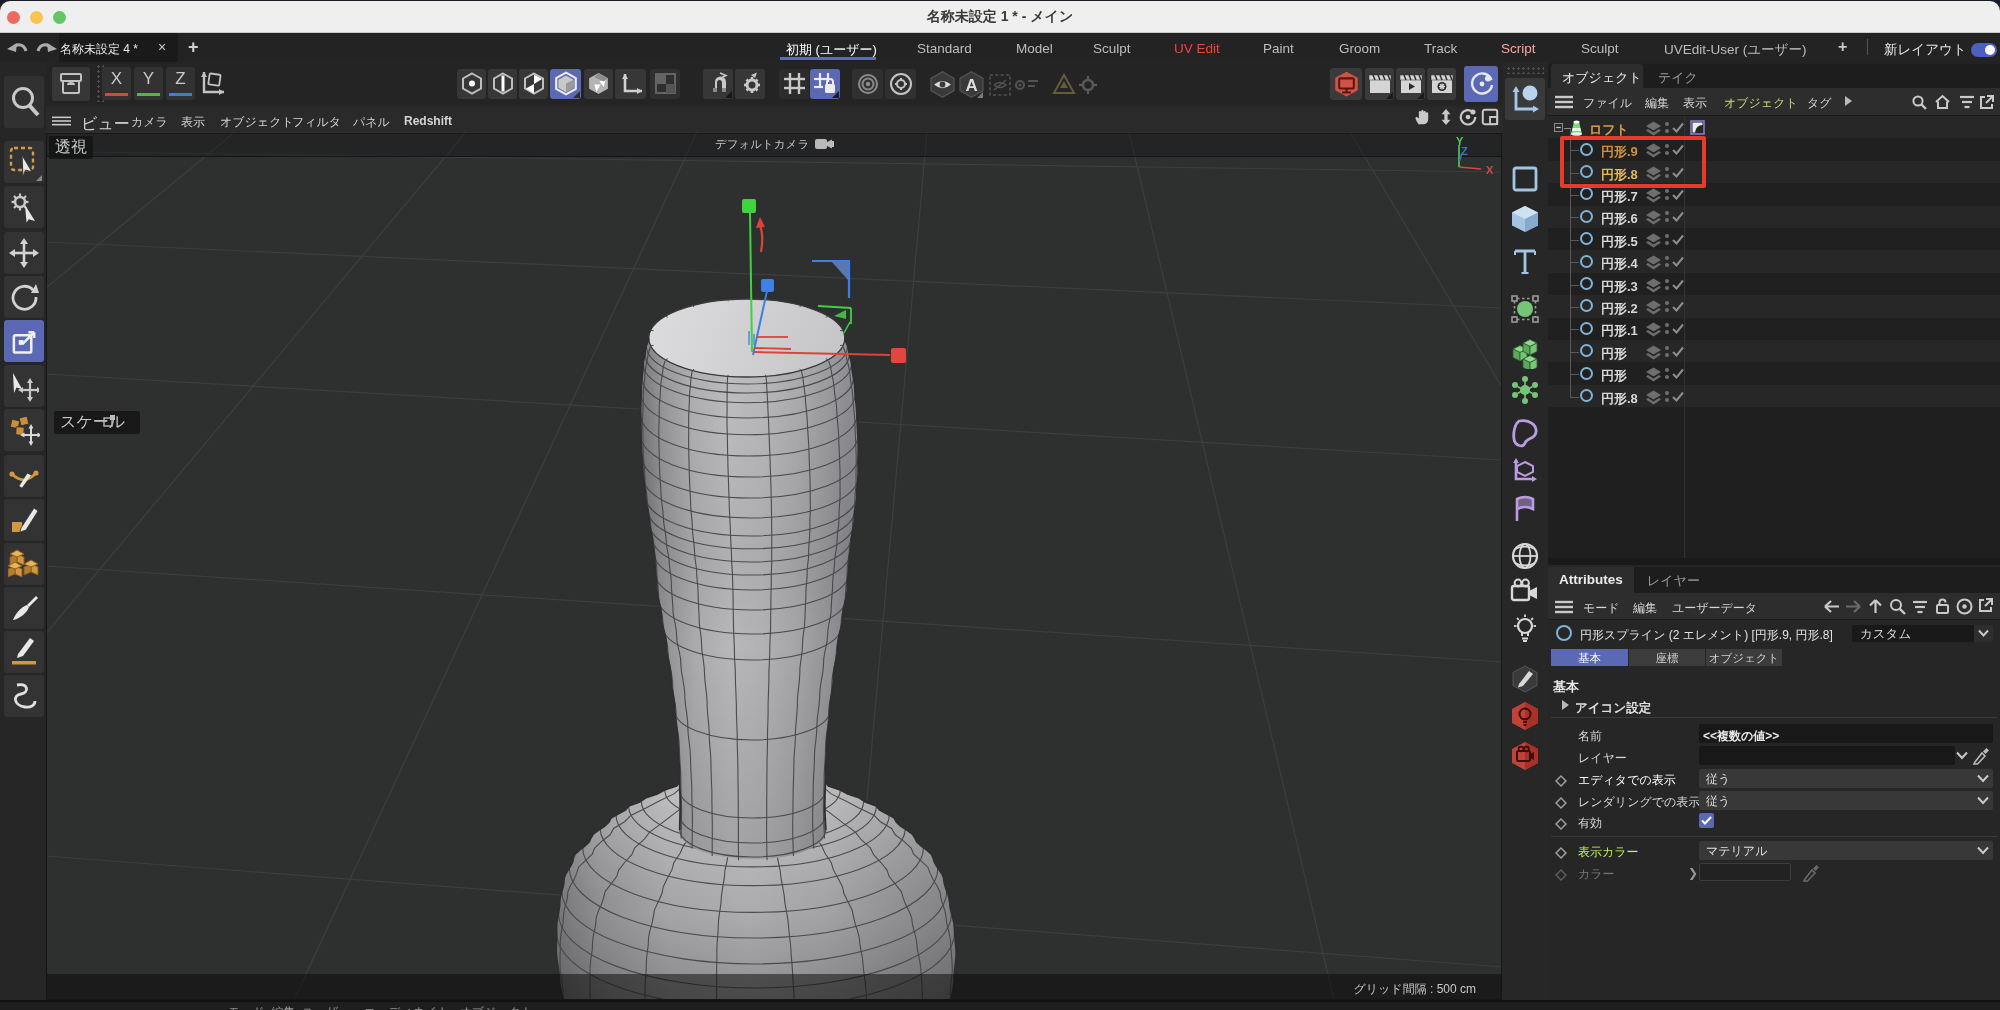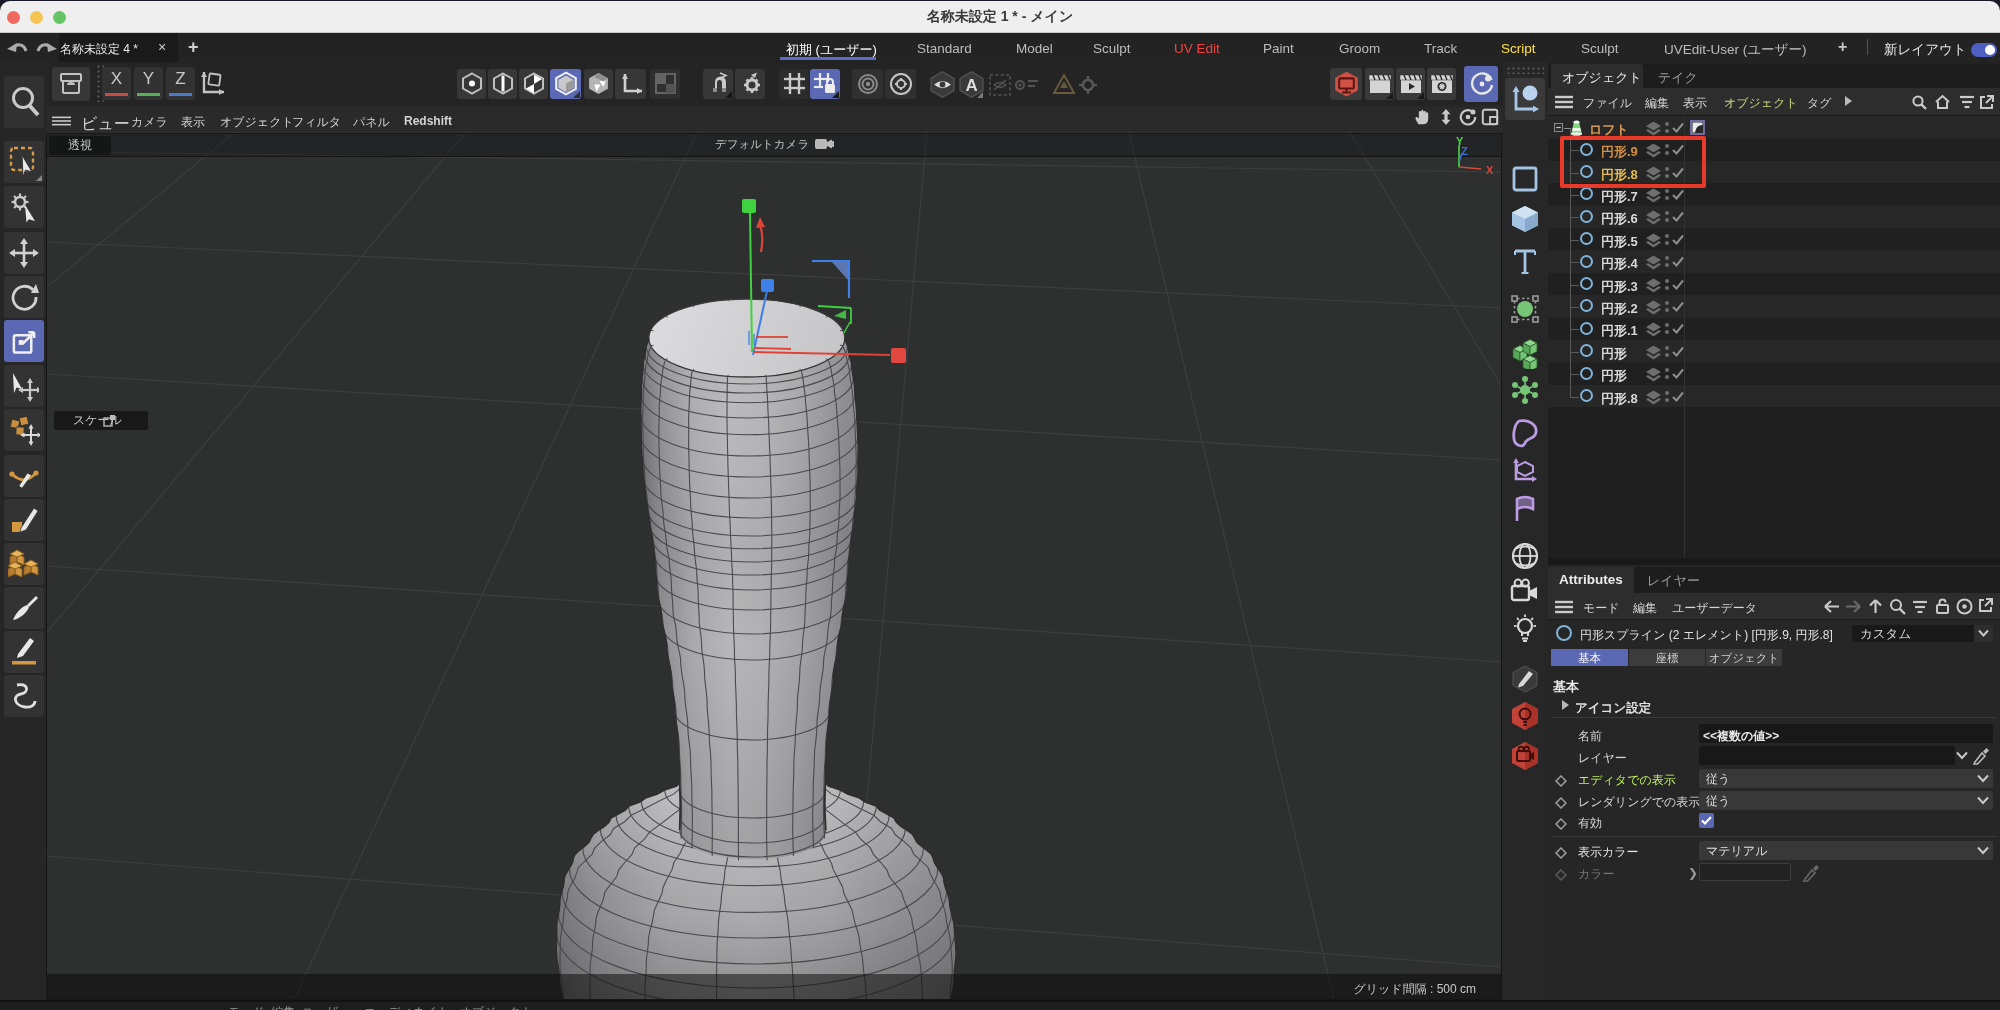--- a/index.html
+++ b/index.html
@@ -3,21 +3,21 @@
 <style>
 *{margin:0;padding:0;box-sizing:border-box}
 html,body{width:2000px;height:1010px;overflow:hidden;background:#1f1f1f;
  font-family:"Liberation Sans",sans-serif;-webkit-font-smoothing:antialiased}
 .abs{position:absolute}
 .ic{position:absolute}
 .btn{position:absolute;background:#373737;border-radius:3px}
 .btn.sel{background:#5b68b4}
 .dim{opacity:0.45}
 .menu{color:#d4d4d4;font-size:13px}
-.chip{position:absolute;background:rgba(18,18,18,0.75);color:#c9c9c9;font-size:12px;padding:1px 19px;border-radius:2px}
+.chip{position:absolute;background:rgba(18,18,18,0.75);color:#c9c9c9;font-size:16px;padding:1px 6px;border-radius:2px}
 </style></head>
 <body>
 
 <div class="abs" style="left:0;top:0;width:2000px;height:3px;background:#191c28"></div>
 <div class="abs" style="left:0;top:1px;width:2000px;height:32px;background:#efeff0;border-radius:10px 10px 0 0;border-bottom:1px solid #c9c9c9"></div>
 <div class="abs" style="left:7px;top:11px;width:13px;height:13px;border-radius:50%;background:#ee6a5f"></div>
 <div class="abs" style="left:30px;top:11px;width:13px;height:13px;border-radius:50%;background:#f5c451"></div>
 <div class="abs" style="left:53px;top:11px;width:13px;height:13px;border-radius:50%;background:#64c466"></div>
 <div class="abs" style="left:0;top:8px;width:2000px;text-align:center;color:#3a3a3a;font-size:14px;font-weight:bold">名称未設定 1 * - メイン</div>
 
@@ -34,21 +34,21 @@
 <div class="abs" style="left:188px;top:37px;color:#d0d0d0;font-size:18px;font-weight:bold">+</div>
 <div class="abs" style="left:786px;top:41px;color:#fff;font-size:13px">初期 (ユーザー)</div>
 <div class="abs" style="left:780px;top:57px;width:96px;height:3px;background:#5b6ac4"></div>
 <div class="abs" style="left:917px;top:41px;color:#bdbdbd;font-size:13.5px">Standard</div>
 <div class="abs" style="left:1016px;top:41px;color:#bdbdbd;font-size:13.5px">Model</div>
 <div class="abs" style="left:1093px;top:41px;color:#bdbdbd;font-size:13.5px">Sculpt</div>
 <div class="abs" style="left:1174px;top:41px;color:#ef4444;font-size:13.5px">UV Edit</div>
 <div class="abs" style="left:1263px;top:41px;color:#bdbdbd;font-size:13.5px">Paint</div>
 <div class="abs" style="left:1339px;top:41px;color:#bdbdbd;font-size:13.5px">Groom</div>
 <div class="abs" style="left:1424px;top:41px;color:#bdbdbd;font-size:13.5px">Track</div>
-<div class="abs" style="left:1501px;top:41px;color:#fde047;font-size:13.5px">Script</div>
+<div class="abs" style="left:1501px;top:41px;color:#fca5a5;font-size:13.5px">Script</div>
 <div class="abs" style="left:1581px;top:41px;color:#bdbdbd;font-size:13.5px">Sculpt</div>
 <div class="abs" style="left:1664px;top:41px;color:#bdbdbd;font-size:13.5px">UVEdit-User (ユーザー)</div>
 <div class="abs" style="left:1838px;top:38px;color:#c9c9c9;font-size:16px;font-weight:bold">+</div>
 <div class="abs" style="left:1867px;top:39px;width:1px;height:16px;background:#555"></div>
 <div class="abs" style="left:1884px;top:41px;color:#e3e3e3;font-size:13.5px">新レイアウト</div>
 <div class="abs" style="left:1971px;top:43px;width:26px;height:14px;border-radius:7px;background:#4d5fc0">
 <div class="abs" style="right:2px;top:2px;width:10px;height:10px;border-radius:50%;background:#fff"></div>
   </div>
 <div class="abs" style="left:0;top:62px;width:2000px;height:43px;background:#242424"></div>
 <div class="abs" style="left:4px;top:64px;width:40px;height:8px;background-image:radial-gradient(#4d4d4d 1px,transparent 1.2px);background-size:5px 5px"></div>
@@ -998,21 +998,21 @@
 <svg class="ic" style="left:1956px;top:751px" width="12" height="9" viewBox="0 0 12 9">
     <path d="M1,1.5 L6,7 L11,1.5" fill="none" stroke="#c9c9c9" stroke-width="2"></path>
   </svg>
 <svg class="ic" style="left:1972px;top:746px" width="18" height="19" viewBox="0 0 18 19">
 <path d="M3,16 L10,7 L13,10 L5.5,18 L2,18 Z" fill="none" stroke="#b9b9b9" stroke-width="1.6"></path>
 <path d="M11,5.5 L14.5,2 L17,4.5 L13.5,8" fill="#b9b9b9"></path>
   </svg>
 <svg class="ic" style="left:1555px;top:775px" width="12" height="12" viewBox="0 0 12 12" opacity="0.9">
 <rect x="2.5" y="2.5" width="7" height="7" fill="none" stroke="#aaa" stroke-width="1.5" transform="rotate(45 6 6)"></rect>
   </svg>
-<div class="abs" style="left:1578px;top:772px;color:#bef264;font-size:12px">エディタでの表示</div>
+<div class="abs" style="left:1578px;top:772px;color:#ffffff;font-size:12px">エディタでの表示</div>
 <div class="abs" style="left:1699px;top:769px;width:294px;height:19px;background:#383838;border-radius:2px"></div>
 <div class="abs" style="left:1706px;top:771px;color:#e0e0e0;font-size:12px">従う</div>
 <svg class="ic" style="left:1977px;top:774px" width="12" height="9" viewBox="0 0 12 9">
     <path d="M1,1.5 L6,7 L11,1.5" fill="none" stroke="#c9c9c9" stroke-width="2"></path>
   </svg>
 <svg class="ic" style="left:1555px;top:797px" width="12" height="12" viewBox="0 0 12 12" opacity="0.9">
 <rect x="2.5" y="2.5" width="7" height="7" fill="none" stroke="#aaa" stroke-width="1.5" transform="rotate(45 6 6)"></rect>
   </svg>
 <div class="abs" style="left:1578px;top:794px;color:#d6d6d6;font-size:12px">レンダリングでの表示</div>
 <div class="abs" style="left:1699px;top:791px;width:294px;height:19px;background:#383838;border-radius:2px"></div>
@@ -1025,21 +1025,21 @@
   </svg>
 <div class="abs" style="left:1578px;top:815px;color:#d6d6d6;font-size:12px">有効</div>
 <div class="abs" style="left:1699px;top:813px;width:15px;height:15px;background:#5b68b4;border-radius:2px"></div>
 <svg class="ic" style="left:1701px;top:816px" width="11" height="9" viewBox="0 0 11 9">
     <path d="M1,4.5 L4,7.5 L10,1" fill="none" stroke="#fff" stroke-width="2"></path>
   </svg>
 <div class="abs" style="left:1551px;top:836px;width:446px;height:1px;background:#3a3a3a"></div>
 <svg class="ic" style="left:1555px;top:847px" width="12" height="12" viewBox="0 0 12 12" opacity="0.9">
 <rect x="2.5" y="2.5" width="7" height="7" fill="none" stroke="#aaa" stroke-width="1.5" transform="rotate(45 6 6)"></rect>
   </svg>
-<div class="abs" style="left:1578px;top:844px;color:#e5e5e5;font-size:12px">表示カラー</div>
+<div class="abs" style="left:1578px;top:844px;color:#bef264;font-size:12px">表示カラー</div>
 <div class="abs" style="left:1699px;top:841px;width:294px;height:19px;background:#383838;border-radius:2px"></div>
 <div class="abs" style="left:1706px;top:843px;color:#e0e0e0;font-size:12px">マテリアル</div>
 <svg class="ic" style="left:1977px;top:846px" width="12" height="9" viewBox="0 0 12 9">
     <path d="M1,1.5 L6,7 L11,1.5" fill="none" stroke="#c9c9c9" stroke-width="2"></path>
   </svg>
 <svg class="ic" style="left:1555px;top:869px" width="12" height="12" viewBox="0 0 12 12" opacity="0.4">
 <rect x="2.5" y="2.5" width="7" height="7" fill="none" stroke="#aaa" stroke-width="1.5" transform="rotate(45 6 6)"></rect>
   </svg>
 <div class="abs dim" style="left:1578px;top:866px;color:#d6d6d6;font-size:12px">カラー</div>
 <div class="abs" style="left:1688px;top:866px;color:#9a9a9a;font-size:12px">❯</div>

